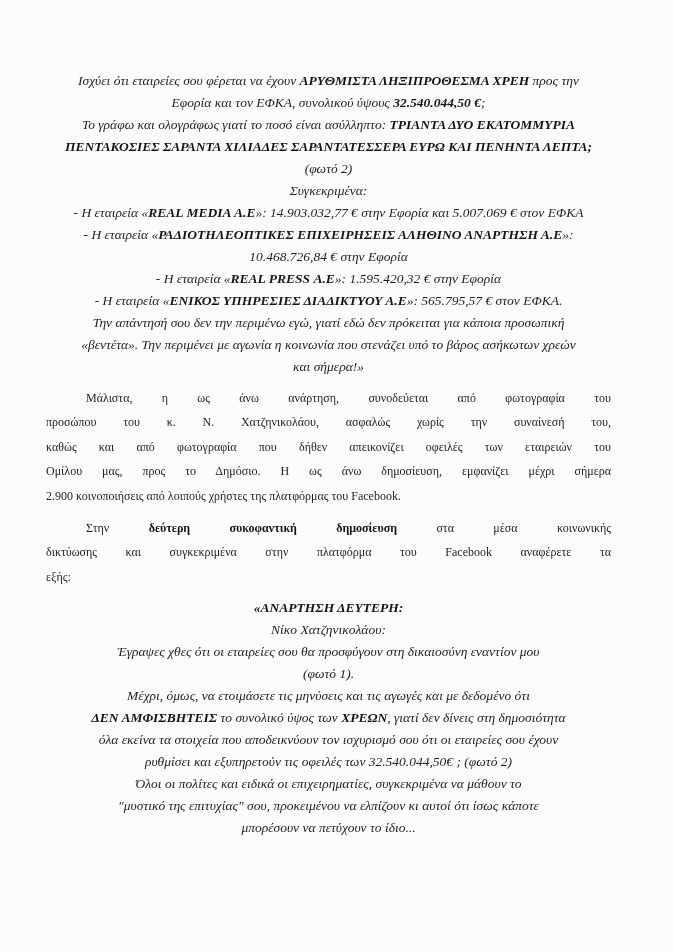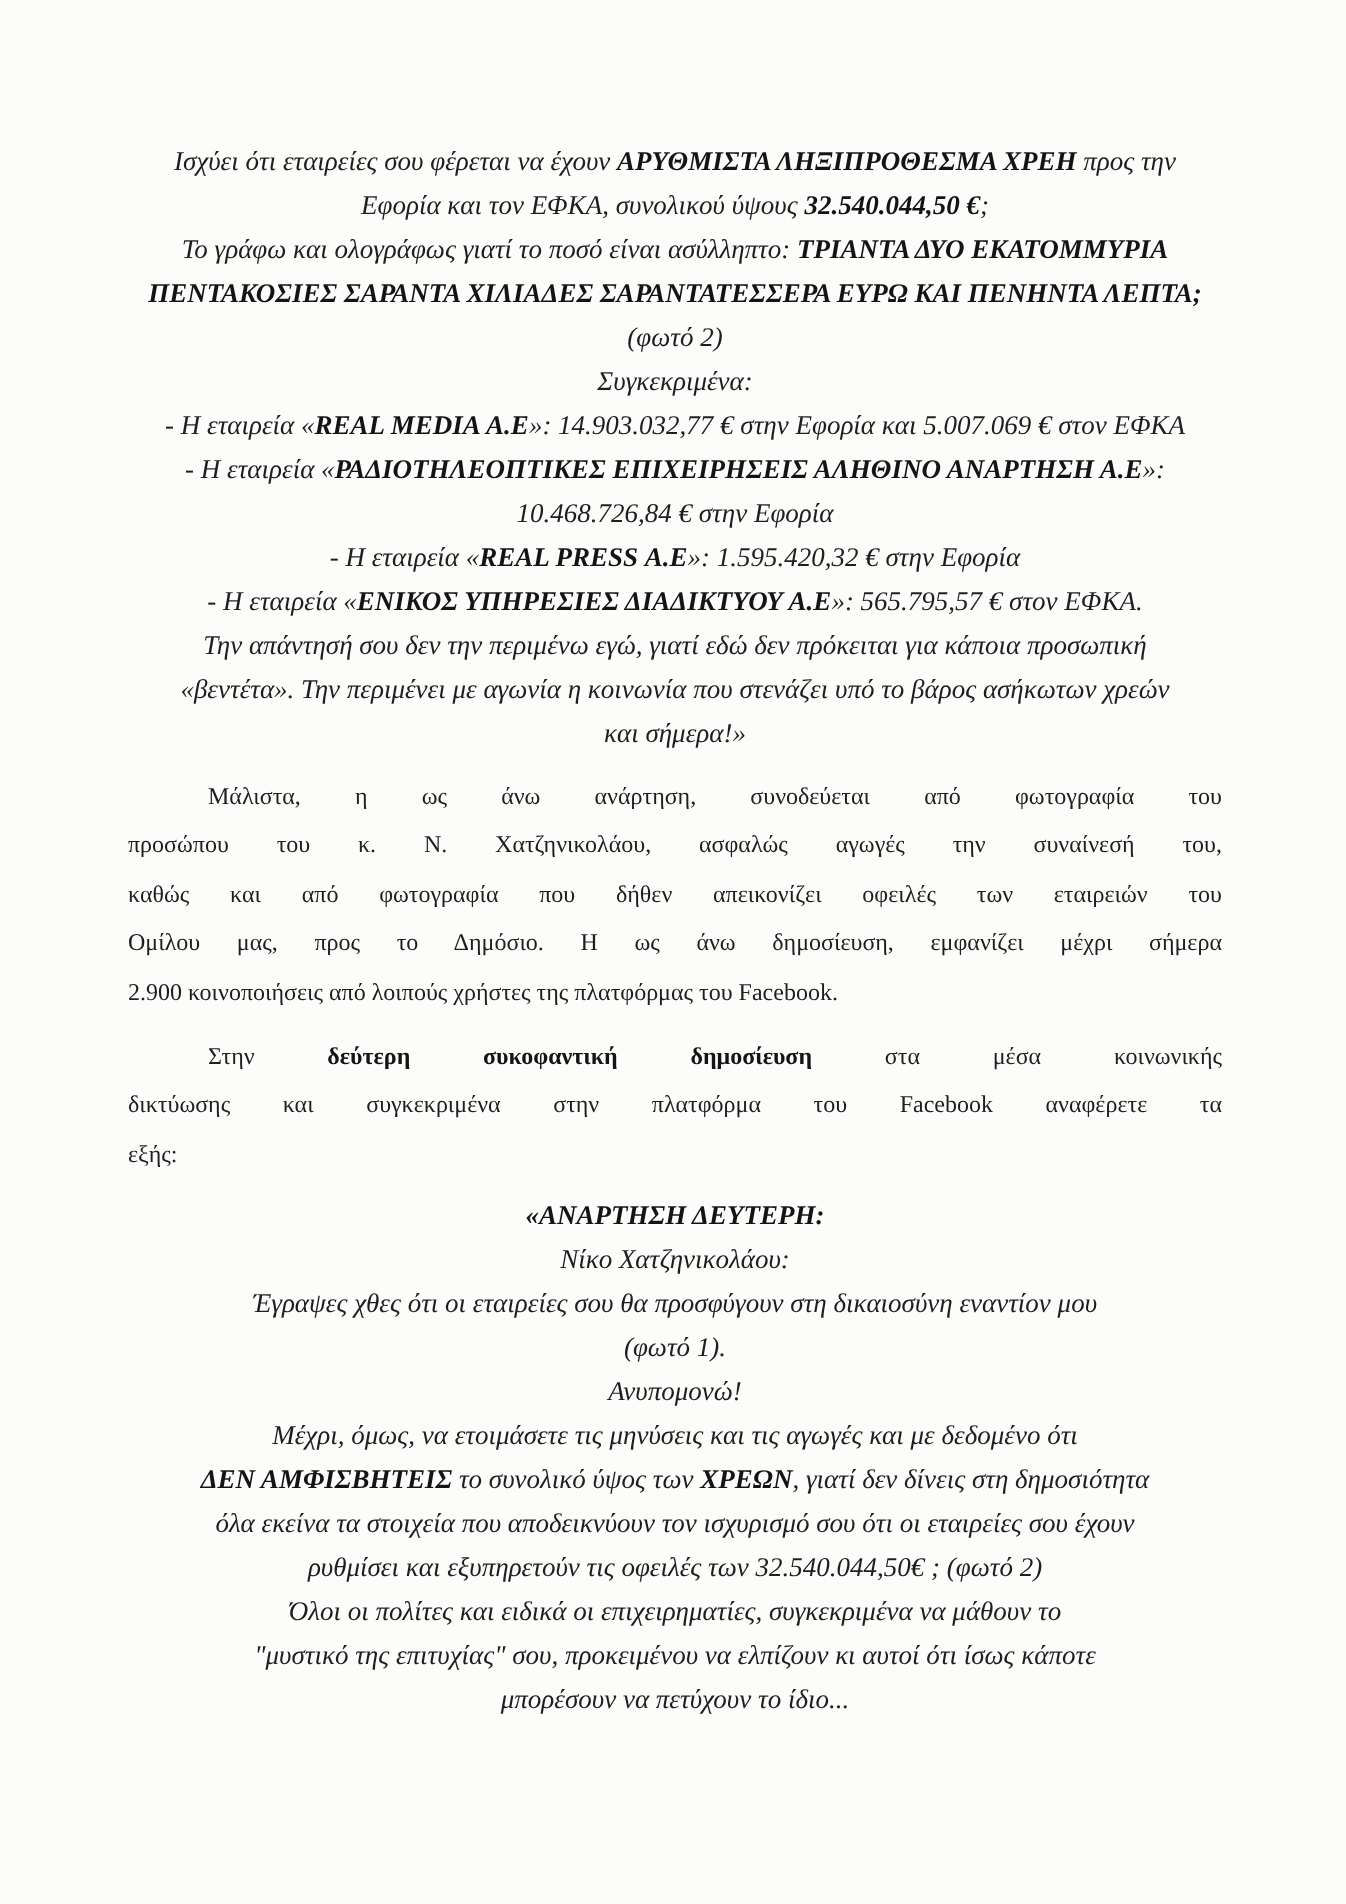--- a/index.html
+++ b/index.html
@@ -5,21 +5,21 @@
   html, body { margin: 0; padding: 0; background: #e8e8e8; }
   .page {
     position: relative;
     width: 673px;
     height: 952px;
     margin: 0 auto;
     background: #fcfcfb;
     color: #1e1e1e;
     font-family: "Liberation Serif", "DejaVu Serif", serif;
     box-sizing: border-box;
-    padding: 70px 62px 0 64px;
+    padding: 70px 62px 0 46px;
     overflow: hidden;
   }
   .block { margin: 0; }
   .block + .block { margin-top: 8px; }
   .block.gap-before { }
   .center-block {
     font-style: italic;
     text-align: center;
     font-size: 13.5px;
     line-height: 22px;
@@ -50,36 +50,35 @@
         <div class="line"><span>- Η εταιρεία «</span><span class="b">ΡΑΔΙΟΤΗΛΕΟΠΤΙΚΕΣ ΕΠΙΧΕΙΡΗΣΕΙΣ ΑΛΗΘΙΝΟ ΑΝΑΡΤΗΣΗ Α.Ε</span><span>»:</span></div>
         <div class="line"><span>10.468.726,84 € στην Εφορία</span></div>
         <div class="line"><span>- Η εταιρεία «</span><span class="b">REAL PRESS Α.Ε</span><span>»: 1.595.420,32 € στην Εφορία</span></div>
         <div class="line"><span>- Η εταιρεία «</span><span class="b">ΕΝΙΚΟΣ ΥΠΗΡΕΣΙΕΣ ΔΙΑΔΙΚΤΥΟΥ Α.Ε</span><span>»: 565.795,57 € στον ΕΦΚΑ.</span></div>
         <div class="line"><span>Την απάντησή σου δεν την περιμένω εγώ, γιατί εδώ δεν πρόκειται για κάποια προσωπική</span></div>
         <div class="line"><span>«βεντέτα». Την περιμένει με αγωνία η κοινωνία που στενάζει υπό το βάρος ασήκωτων χρεών</span></div>
         <div class="line"><span>και σήμερα!»</span></div>
       </div>
       <div class="block justify-block">
         <div class="line jline indent"><span>Μάλιστα, η ως άνω ανάρτηση, συνοδεύεται από φωτογραφία του</span></div>
-        <div class="line jline"><span>προσώπου του κ. Ν. Χατζηνικολάου, ασφαλώς αγωγές την συναίνεσή του,</span></div>
+        <div class="line jline"><span>προσώπου του κ. Ν. Χατζηνικολάου, ασφαλώς χωρίς την συναίνεσή του,</span></div>
         <div class="line jline"><span>καθώς και από φωτογραφία που δήθεν απεικονίζει οφειλές των εταιρειών του</span></div>
         <div class="line jline"><span>Ομίλου μας, προς το Δημόσιο. Η ως άνω δημοσίευση, εμφανίζει μέχρι σήμερα</span></div>
         <div class="line jlast"><span>2.900 κοινοποιήσεις από λοιπούς χρήστες της πλατφόρμας του Facebook.</span></div>
       </div>
       <div class="block justify-block gap-before">
         <div class="line jline indent"><span>Στην </span><span class="b">δεύτερη συκοφαντική δημοσίευση</span><span> στα μέσα κοινωνικής</span></div>
         <div class="line jline"><span>δικτύωσης και συγκεκριμένα στην πλατφόρμα του Facebook αναφέρετε τα</span></div>
         <div class="line jlast"><span>εξής:</span></div>
       </div>
       <div class="block center-block">
         <div class="line"><span class="b">«ΑΝΑΡΤΗΣΗ ΔΕΥΤΕΡΗ:</span></div>
         <div class="line"><span>Νίκο Χατζηνικολάου:</span></div>
         <div class="line"><span>Έγραψες χθες ότι οι εταιρείες σου θα προσφύγουν στη δικαιοσύνη εναντίον μου</span></div>
         <div class="line"><span>(φωτό 1).</span></div>
-        <div class="line"><span>Ανυπομονώ!</span></div>
         <div class="line"><span>Μέχρι, όμως, να ετοιμάσετε τις μηνύσεις και τις αγωγές και με δεδομένο ότι</span></div>
         <div class="line"><span class="b">ΔΕΝ ΑΜΦΙΣΒΗΤΕΙΣ</span><span> το συνολικό ύψος των </span><span class="b">ΧΡΕΩΝ</span><span>, γιατί δεν δίνεις στη δημοσιότητα</span></div>
         <div class="line"><span>όλα εκείνα τα στοιχεία που αποδεικνύουν τον ισχυρισμό σου ότι οι εταιρείες σου έχουν</span></div>
         <div class="line"><span>ρυθμίσει και εξυπηρετούν τις οφειλές των 32.540.044,50€ ; (φωτό 2)</span></div>
         <div class="line"><span>Όλοι οι πολίτες και ειδικά οι επιχειρηματίες, συγκεκριμένα να μάθουν το</span></div>
         <div class="line"><span>"μυστικό της επιτυχίας" σου,  προκειμένου να ελπίζουν κι αυτοί ότι ίσως κάποτε</span></div>
         <div class="line"><span>μπορέσουν να πετύχουν το ίδιο...</span></div>
       </div>
     </div>
 </div>

